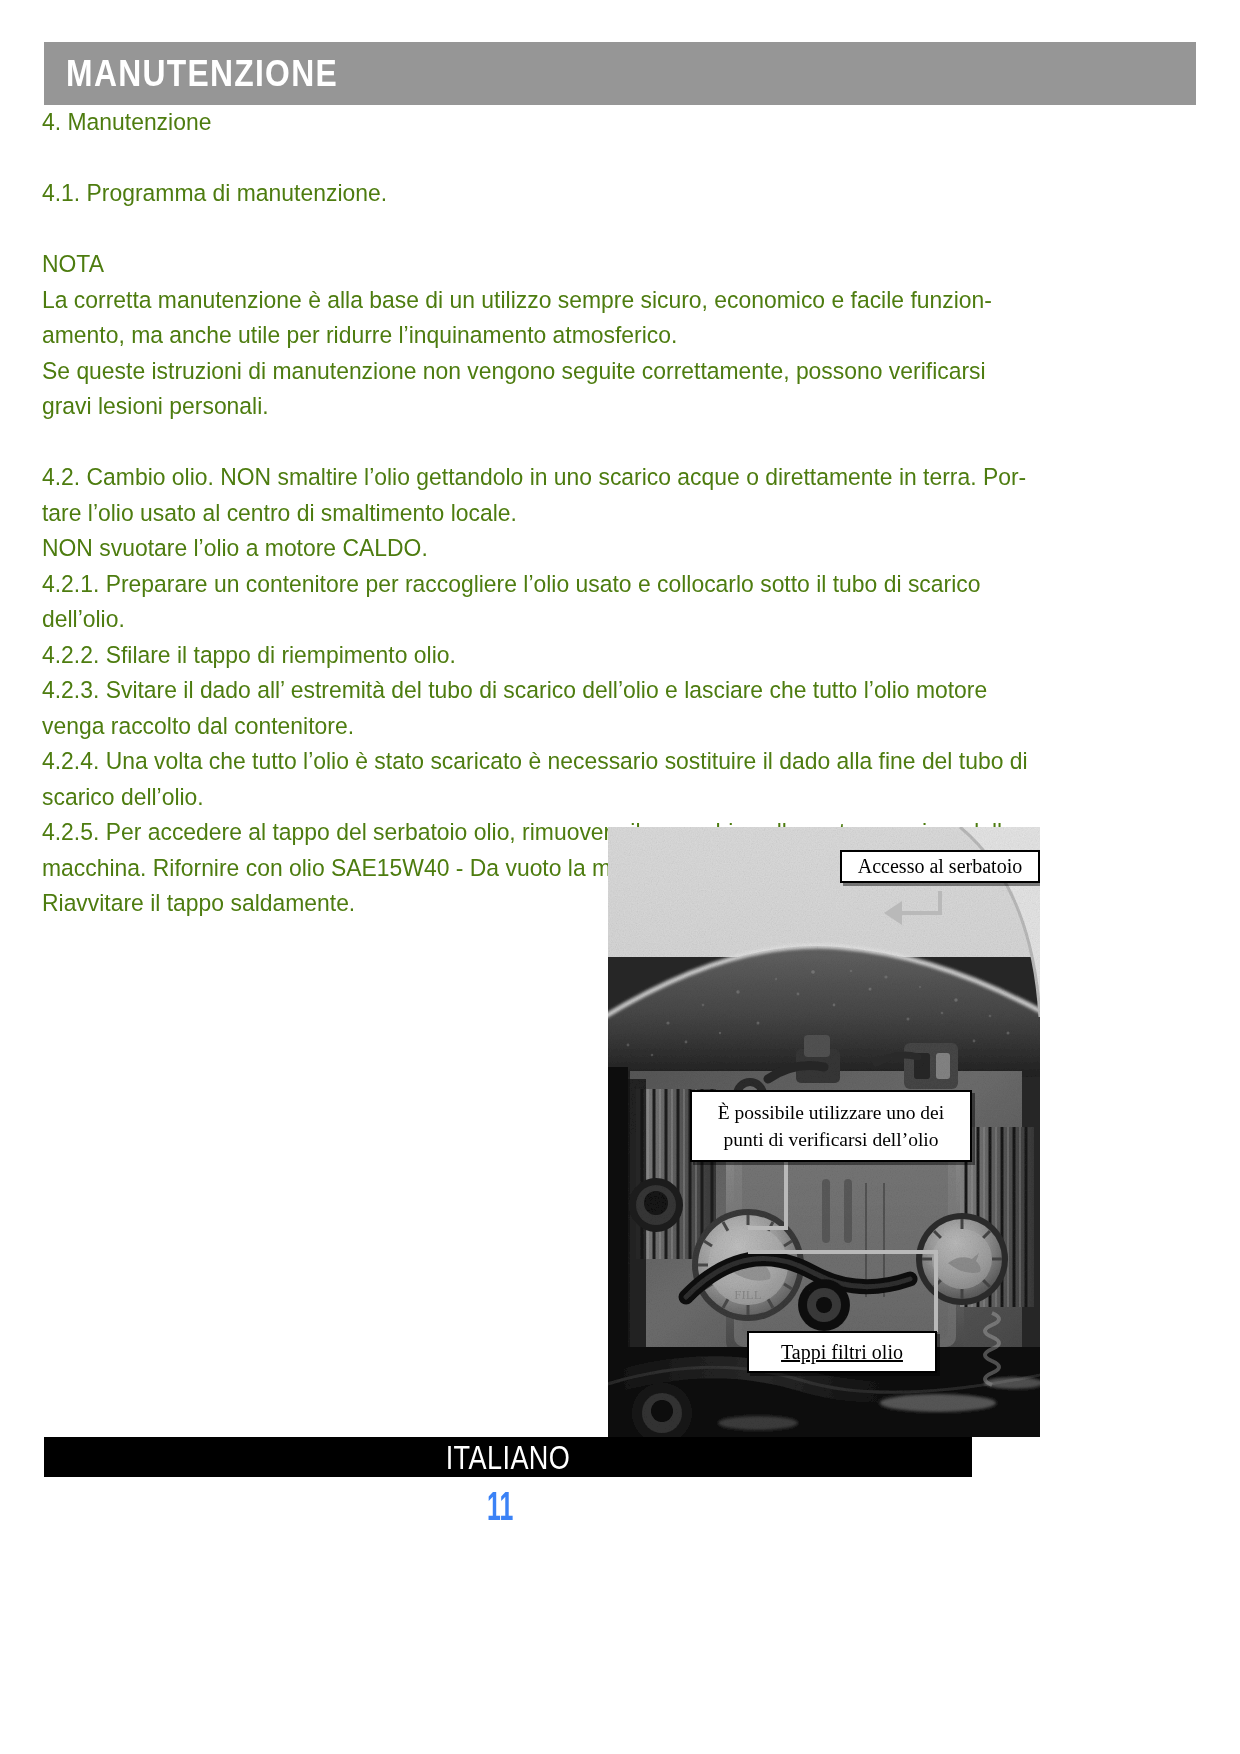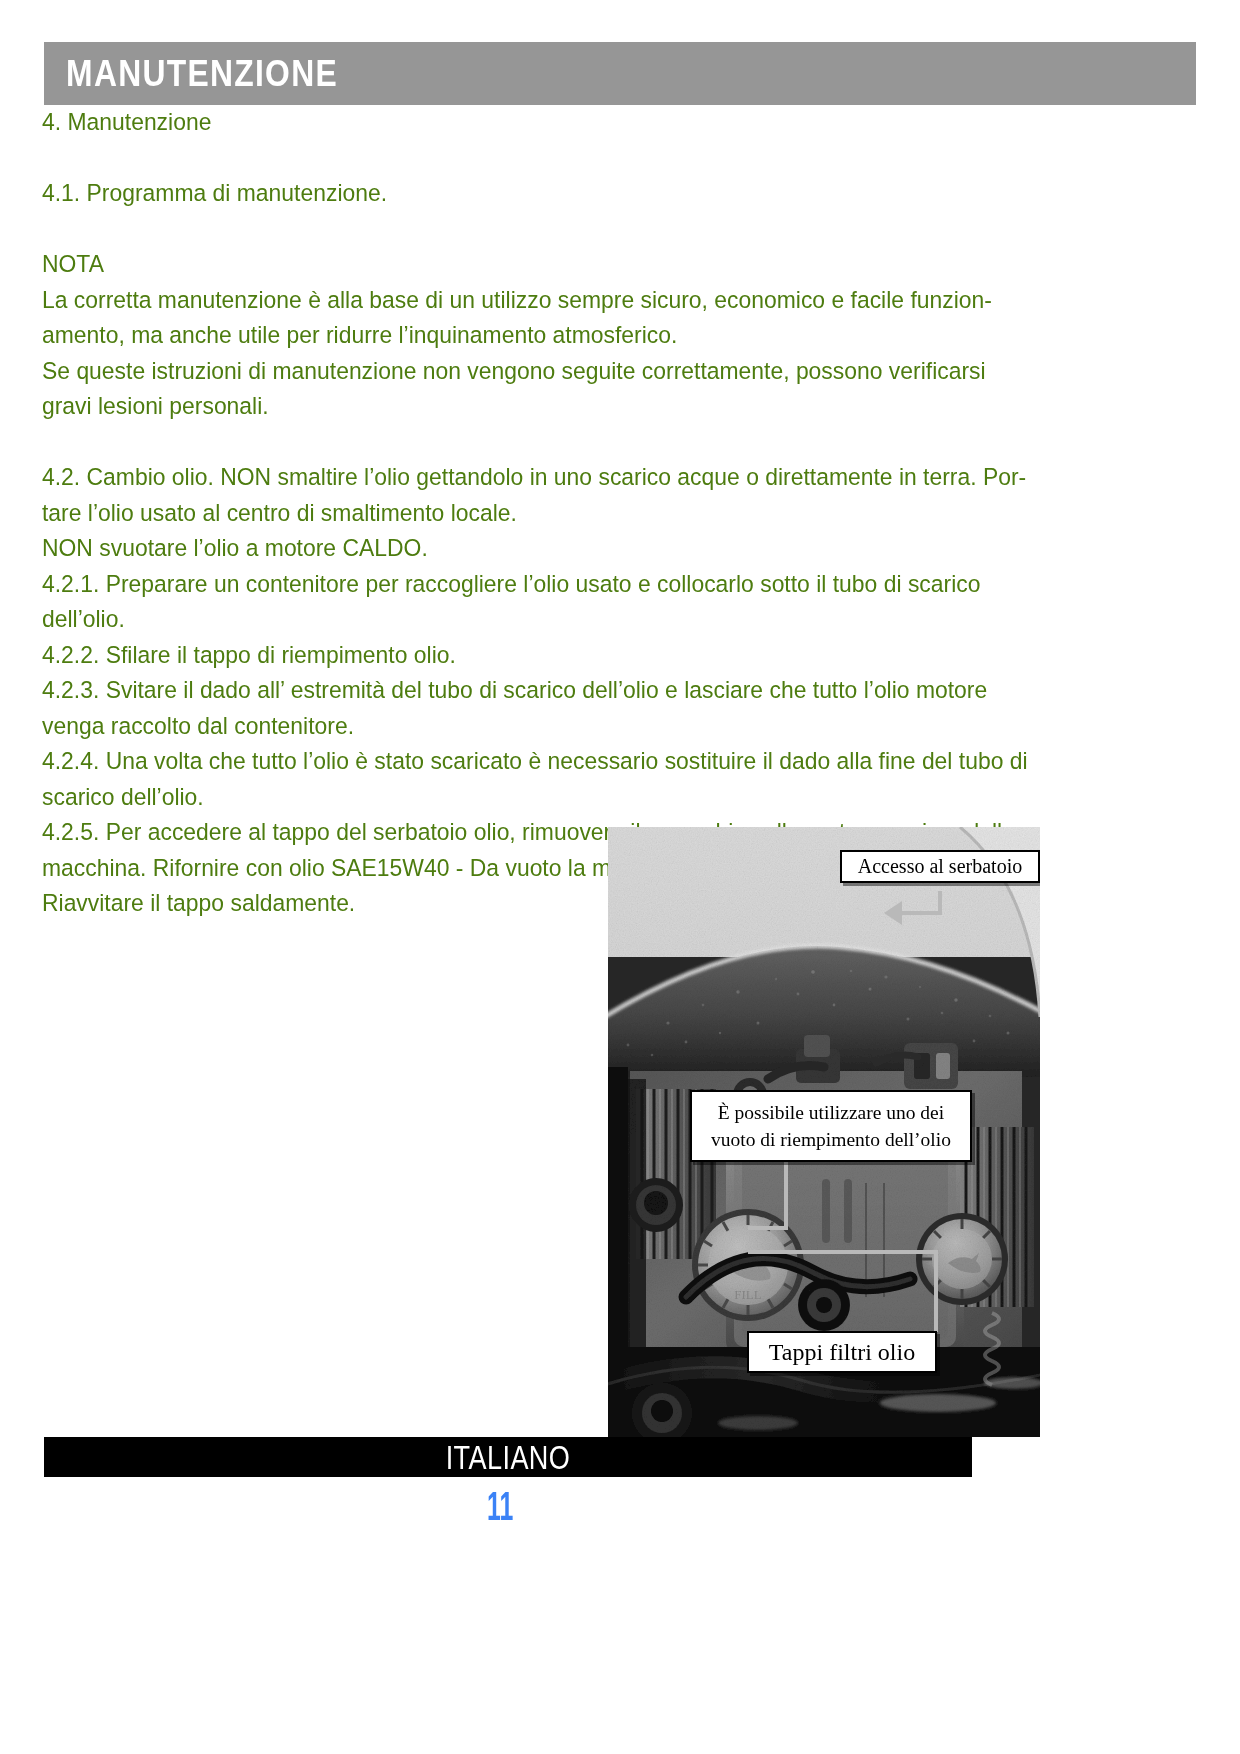--- a/index.html
+++ b/index.html
@@ -105,21 +105,22 @@
     height: 72px;
     font-size: 19.5px;
     line-height: 27px;
     padding: 0 8px;
   }
   #callout-tappi {
     left: 139px;
     top: 504px;
     width: 190px;
     height: 42px;
-    font-size: 24px;
+    font-size: 20px;
+    text-decoration: underline;
   }
 
   
   .connector {
     position: absolute;
     background: #b9b9b9;
   }
 
   
   .footer-bar {
@@ -449,21 +450,21 @@
 
     <div class="connector" style="left:140px; top:423px; width:190px; height:4px;"></div>
     <div class="connector" style="left:326px; top:423px; width:4px; height:82px;"></div>
 
     <div class="callout" id="callout-serbatoio">
       <span>Accesso al serbatoio</span>
     </div>
 
     <div class="callout" id="callout-riempimento">
       <span style="white-space: pre-line;">È possibile utilizzare uno dei
-vuoto di riempimento dell’olio</span>
+punti di verificarsi dell’olio</span>
     </div>
 
     <div class="callout" id="callout-tappi">
       <span>Tappi filtri olio</span>
     </div>
   </div>
 
   <div class="footer-bar">
     <div class="footer-title">ITALIANO</div>
   </div>

